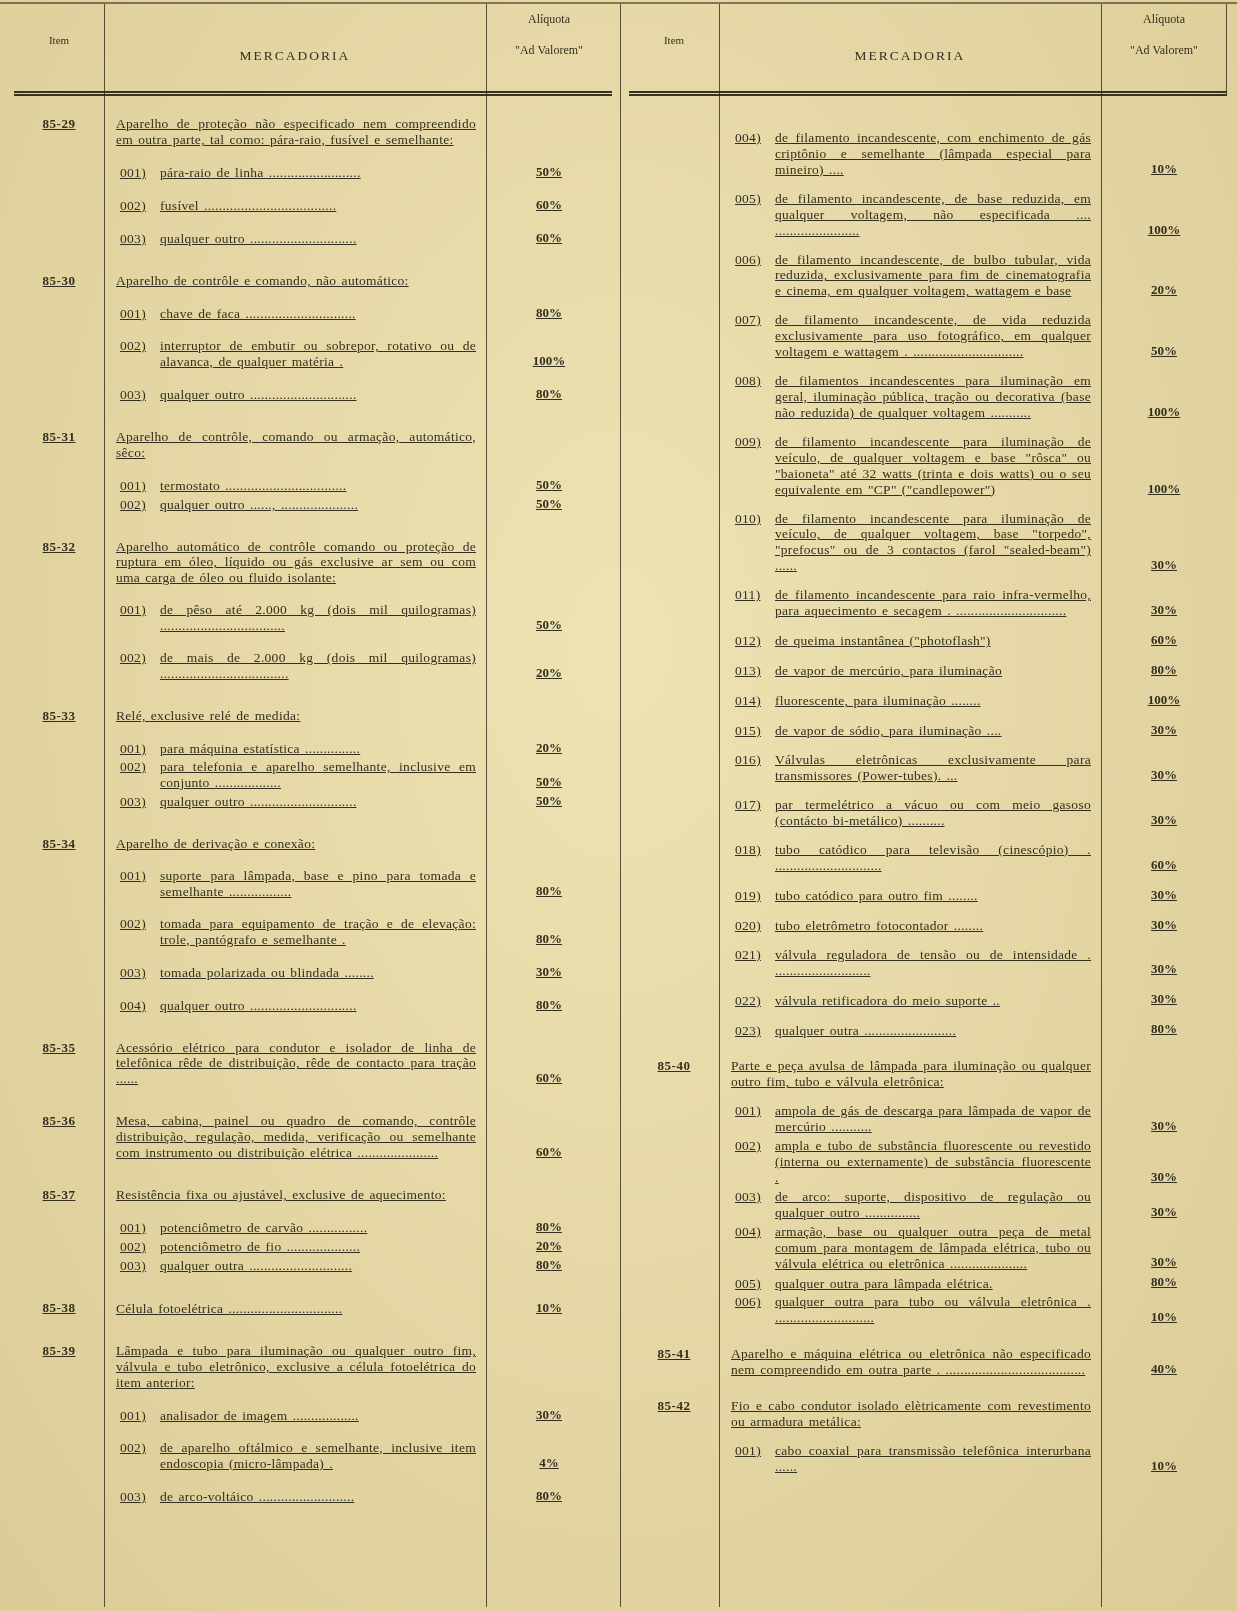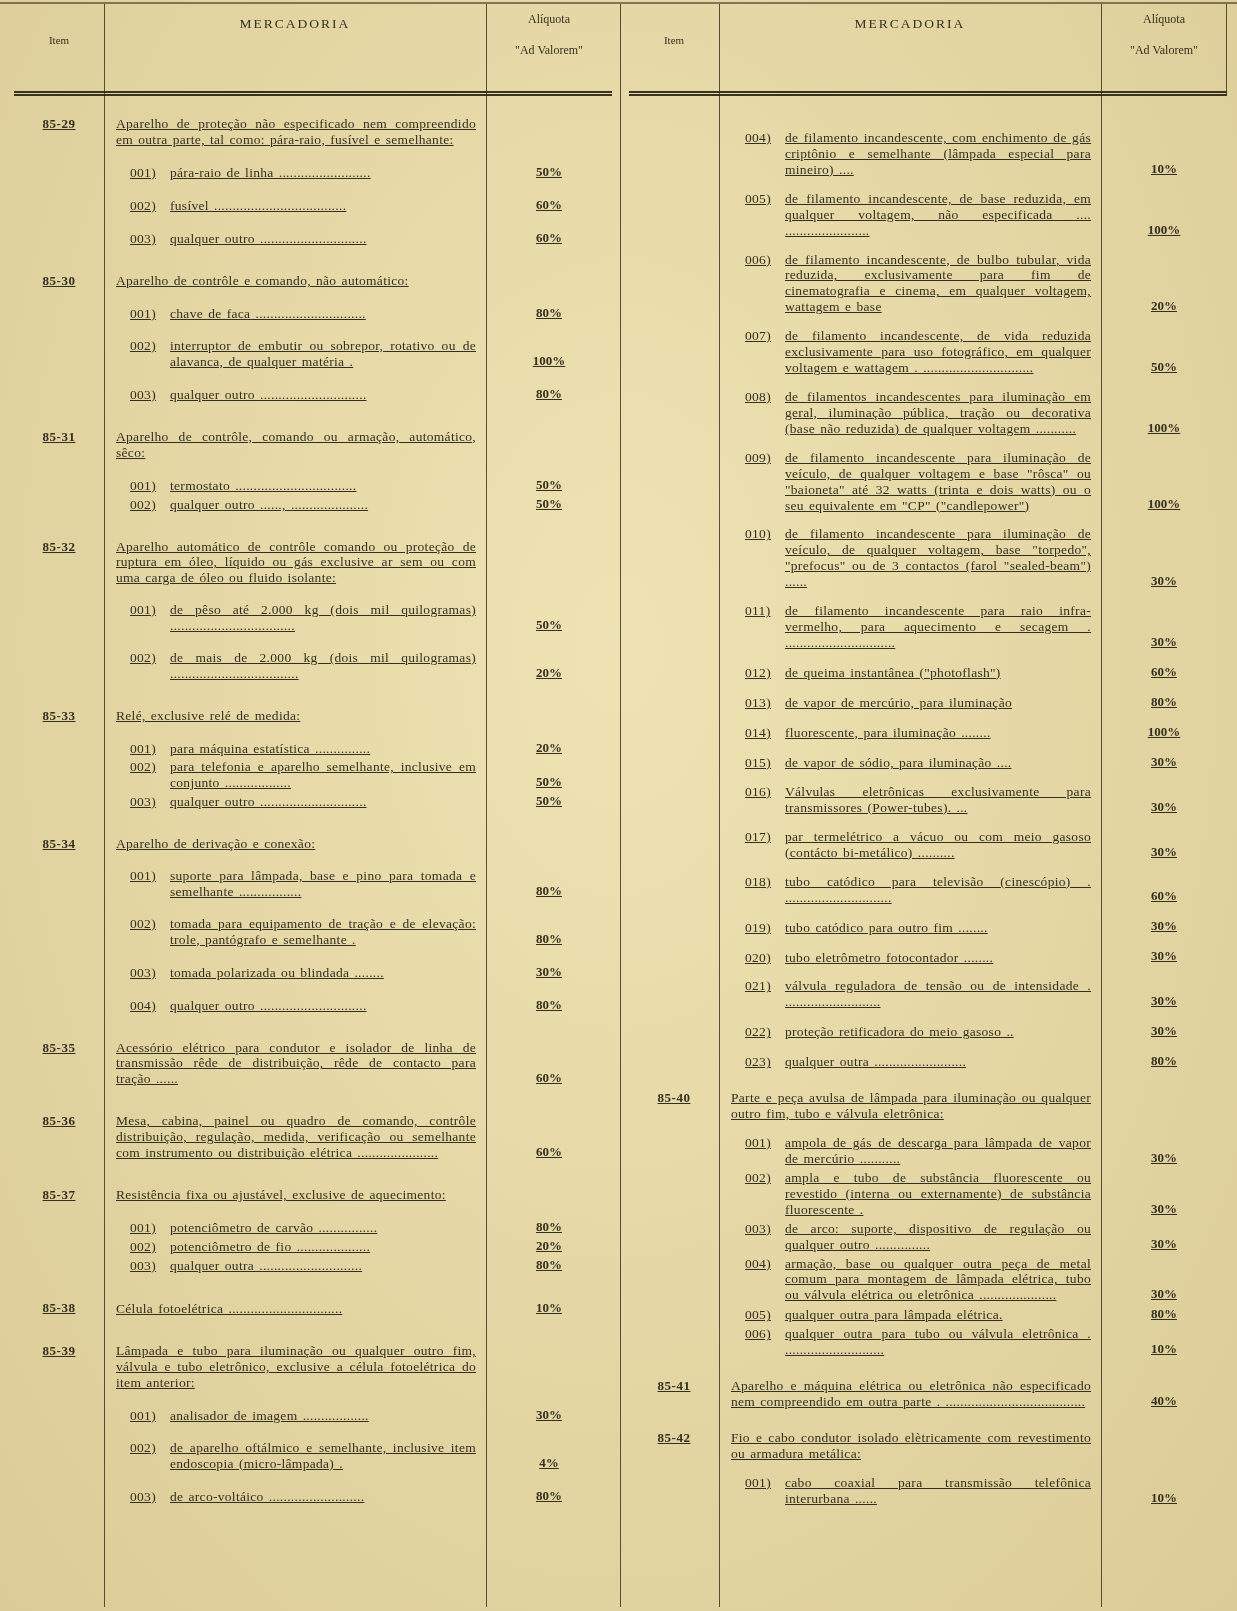--- a/index.html
+++ b/index.html
@@ -19,30 +19,30 @@
   .half { position:relative; width:598px; height:100%; }
   .gutter { position:relative; width:17px; }
   .gutter .vline { left:8px; }
   .vline { position:absolute; top:0; bottom:4px; width:1px; background:var(--line); }
   .half .v1 { left:90px; }
   .half .v2 { left:472px; }
   .vshort { position:absolute; right:0; top:0; height:92px; width:1px; background:var(--line); }
 
   .header { display:flex; height:92px; border-bottom:5px double #3a331d; }
   .h-item { width:90px; text-align:center; padding-top:30px; font-size:11px; }
-  .h-merc { width:382px; text-align:center; padding-top:12px; font-size:13.5px; letter-spacing:2px; }
+  .h-merc { width:382px; text-align:center; padding-top:44px; font-size:13.5px; letter-spacing:2px; }
   .h-aliq { flex:1; text-align:center; font-size:12px; padding-top:8px; }
   .h-aliq .l2 { margin-top:16px; }
 
   .body { padding-top:20px; }
 
   .row { display:flex; align-items:flex-end; }
   .c-item { width:90px; text-align:center; font-weight:700; font-size:13px; align-self:flex-start; letter-spacing:.5px; }
   .c-desc { width:382px; padding:0 10px 0 12px; font-size:13.5px; line-height:1.18; letter-spacing:.3px; word-spacing:1.5px; }
-  .row.sub .c-desc { padding-left:26px; }
+  .row.sub .c-desc { padding-left:16px; }
   .c-rate { flex:1; text-align:center; font-weight:700; font-size:13px; padding-bottom:1px; white-space:nowrap; }
 
   .desc-text, .sub-text { text-align:justify; }
   .sub-line { display:flex; }
   .sub-code { width:40px; flex:none; }
   .sub-text { flex:1; }
 
   .entry { margin-bottom:20px;text-decoration:underline; }
   .row.sub { margin-top:13px; }
   .entry.tight .row.sub + .row.sub { margin-top:3px; }
@@ -289,21 +289,21 @@
                 <div class="sub-text">qualquer outro .............................</div>
               </div>
             </div>
             <div class="c-rate">80%</div>
           </div>
         </div>
         <div class="entry">
           <div class="row head">
             <div class="c-item">85-35</div>
             <div class="c-desc">
-              <div class="desc-text">Acessório elétrico para condutor e isolador de linha de transmissão rêde de distribuição, rêde de contacto para tração ......</div>
+              <div class="desc-text">Acessório elétrico para condutor e isolador de linha de telefônica rêde de distribuição, rêde de contacto para tração ......</div>
             </div>
             <div class="c-rate">60%</div>
           </div>
         </div>
         <div class="entry">
           <div class="row head">
             <div class="c-item">85-36</div>
             <div class="c-desc">
               <div class="desc-text">Mesa, cabina, painel ou quadro de comando, contrôle distribuição, regulação, medida, verificação ou semelhante com instrumento ou distribuição elétrica ......................</div>
             </div>
@@ -603,21 +603,21 @@
                 <div class="sub-text">válvula reguladora de tensão ou de intensidade . ..........................</div>
               </div>
             </div>
             <div class="c-rate">30%</div>
           </div>
           <div class="row sub">
             <div class="c-item"></div>
             <div class="c-desc">
               <div class="sub-line">
                 <div class="sub-code">022)</div>
-                <div class="sub-text">proteção retificadora do meio gasoso ..</div>
+                <div class="sub-text">válvula retificadora do meio suporte ..</div>
               </div>
             </div>
             <div class="c-rate">30%</div>
           </div>
           <div class="row sub">
             <div class="c-item"></div>
             <div class="c-desc">
               <div class="sub-line">
                 <div class="sub-code">023)</div>
                 <div class="sub-text">qualquer outra .........................</div>

